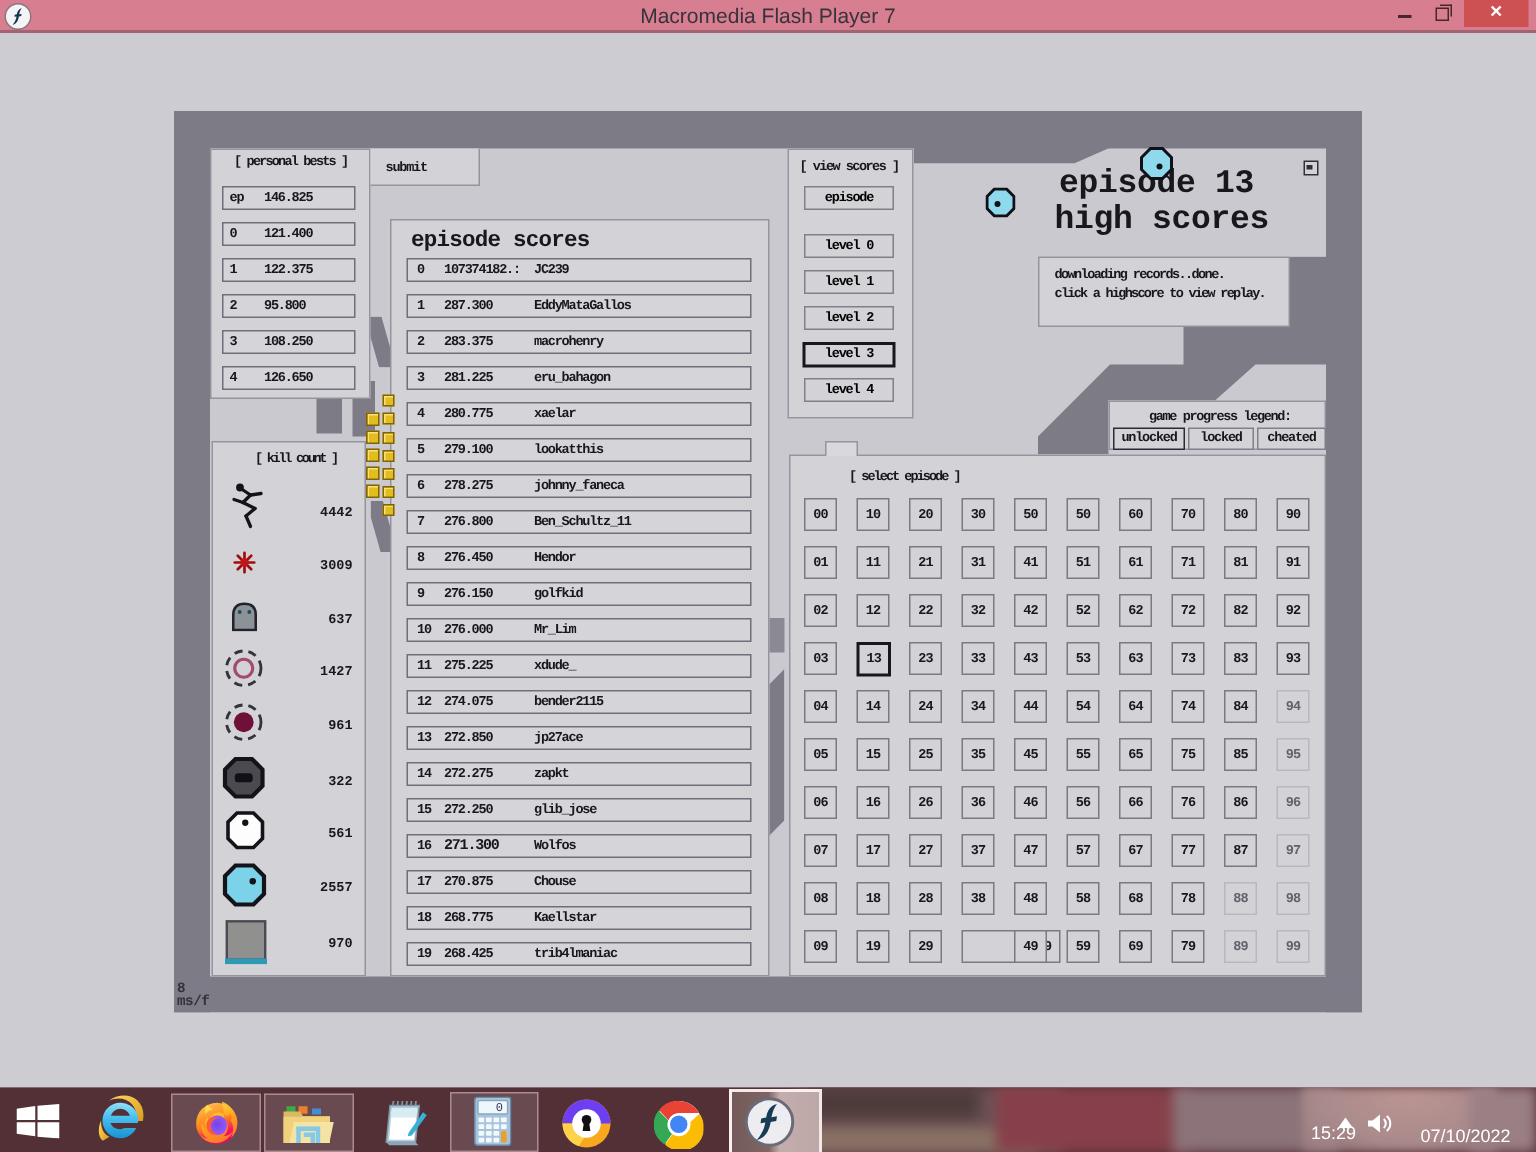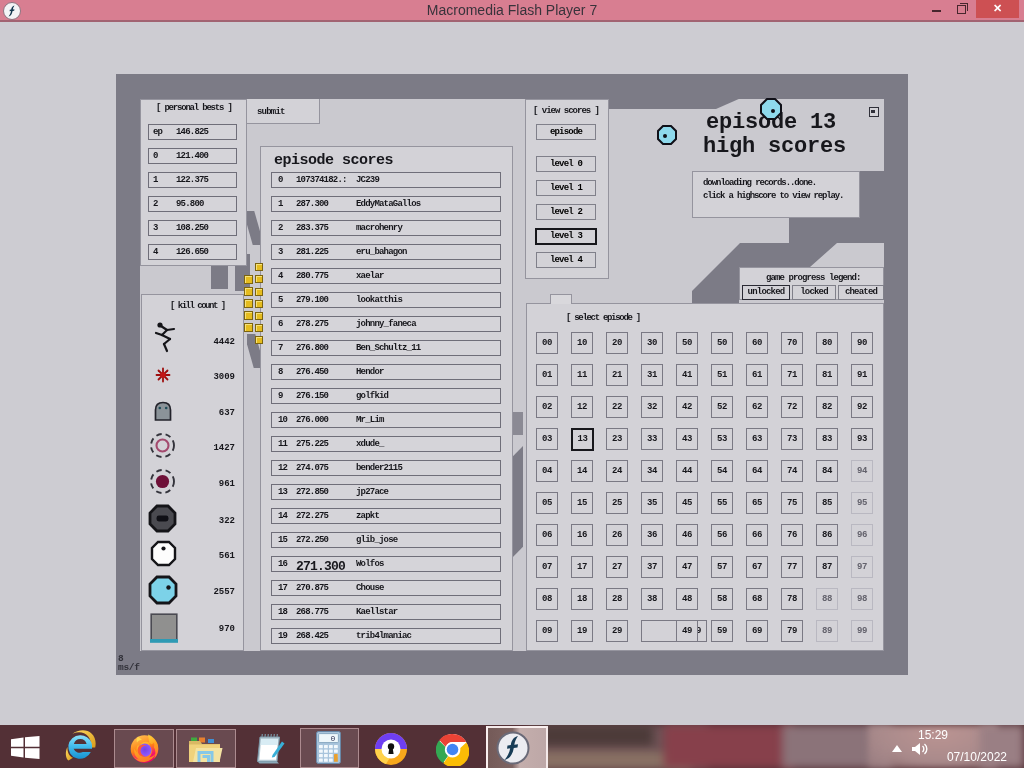--- a/index.html
+++ b/index.html
@@ -129,21 +129,21 @@
 <div class="row" style="left:155px;top:434px;width:228px;"></div>
 <div class="px" style="left:162px;top:437px;font-size:9px;">14</div>
 <div class="px" style="left:180px;top:437px;font-size:9px;">272.275</div>
 <div class="px" style="left:240px;top:437px;font-size:9px;">zapkt</div>
 <div class="row" style="left:155px;top:458px;width:228px;"></div>
 <div class="px" style="left:162px;top:461px;font-size:9px;">15</div>
 <div class="px" style="left:180px;top:461px;font-size:9px;">272.250</div>
 <div class="px" style="left:240px;top:461px;font-size:9px;">glib_jose</div>
 <div class="row" style="left:155px;top:482px;width:228px;"></div>
 <div class="px" style="left:162px;top:485px;font-size:9px;">16</div>
-<div class="px" style="left:180px;top:485px;font-size:13px;">271.300</div>
+<div class="px" style="left:180px;top:485px;font-size:10px;">271.300</div>
 <div class="px" style="left:240px;top:485px;font-size:9px;">Wolfos</div>
 <div class="row" style="left:155px;top:506px;width:228px;"></div>
 <div class="px" style="left:162px;top:509px;font-size:9px;">17</div>
 <div class="px" style="left:180px;top:509px;font-size:9px;">270.875</div>
 <div class="px" style="left:240px;top:509px;font-size:9px;">Chouse</div>
 <div class="row" style="left:155px;top:530px;width:228px;"></div>
 <div class="px" style="left:162px;top:533px;font-size:9px;">18</div>
 <div class="px" style="left:180px;top:533px;font-size:9px;">268.775</div>
 <div class="px" style="left:240px;top:533px;font-size:9px;">Kaellstar</div>
 <div class="row" style="left:155px;top:554px;width:228px;"></div>
@@ -494,14 +494,14 @@
 <path d="M22 5 C17.5 6 15.5 9.5 14.8 14 L11.5 14.6 L11 17.8 L14.2 17.3 C13.6 21 12 25 8.5 29 C13 28 16.5 24.5 17.8 17 L21.5 16.4 L22 13.2 L18.3 13.8 C19 10 20.4 7 22 5 Z" fill="#183c56"></path>
     </svg>
 
 <svg class="abs" style="left:891px;top:19px;" width="12" height="9" viewBox="0 0 12 9">
       <polygon points="6,1 11,8 1,8" fill="#fff"></polygon>
     </svg>
 <svg class="abs" style="left:911px;top:17px;" width="21" height="14" viewBox="0 0 21 14">
 <polygon points="1,5 4,5 9,1 9,13 4,9 1,9" fill="#fff"></polygon>
 <path d="M11.5 4 A4 4 0 0 1 11.5 10 M13.5 2 A6.5 6.5 0 0 1 13.5 12" stroke="#fff" stroke-width="1.4" fill="none"></path>
     </svg>
-<div class="abs" style="left:874px;top:3px;width:118px;height:13px;color:#fff;font-size:12px;text-align:center;">15:29</div>
+<div class="abs" style="left:874px;top:23px;width:118px;height:13px;color:#fff;font-size:12px;text-align:left;">15:29</div>
 <div class="abs" style="left:874px;top:25px;width:133px;height:13px;color:#fff;font-size:12px;text-align:right;">07/10/2022</div>
 </div>
 </body></html>

